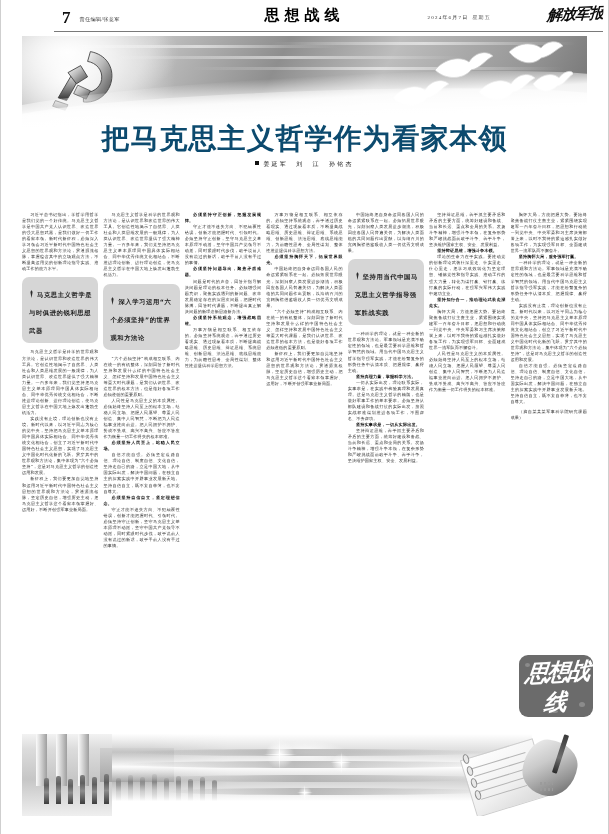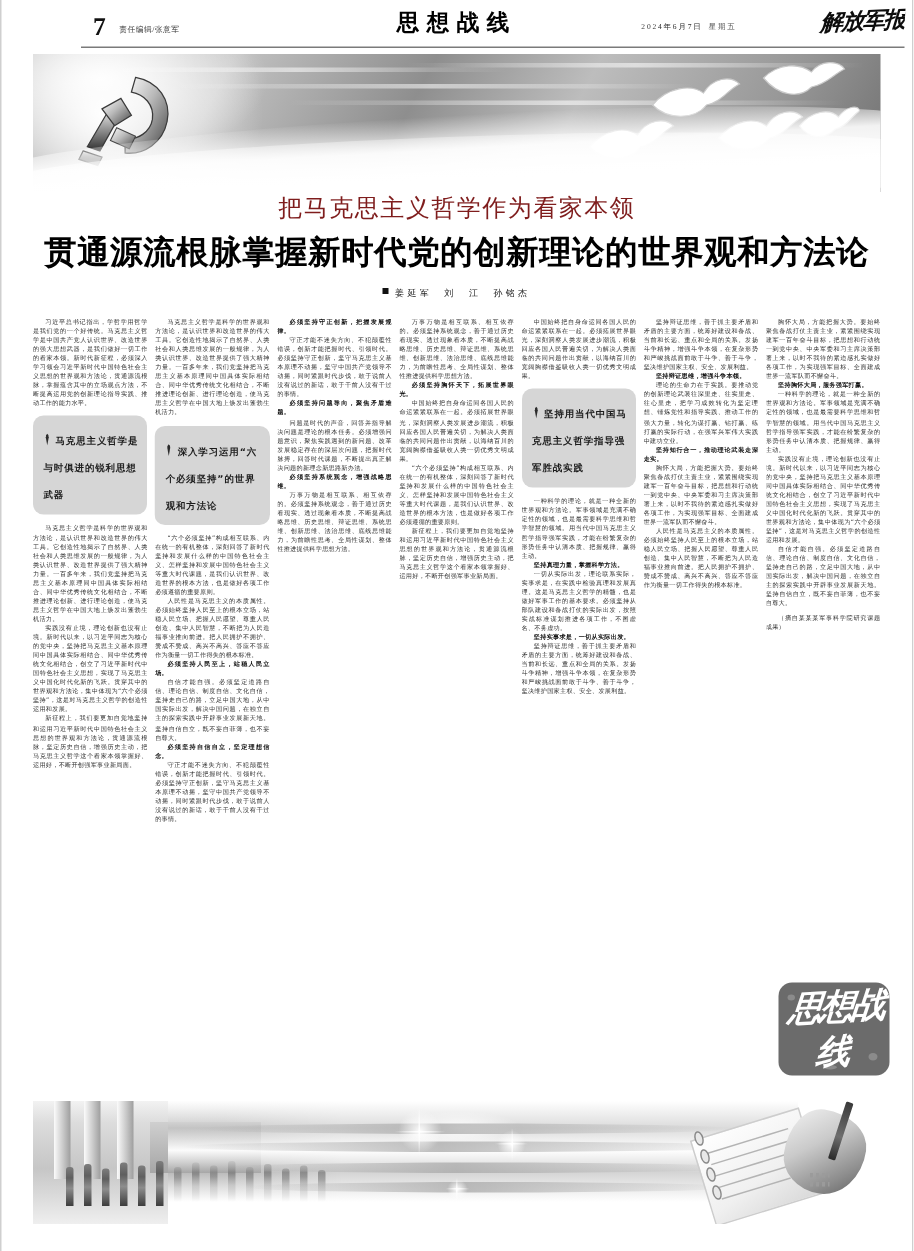--- a/index.html
+++ b/index.html
@@ -174,25 +174,25 @@
   
   .headline-wrap {
     position: absolute;
     left: 22px;
     top: 126px;
     width: 565px;
     text-align: center;
   }
   .headline-1 {
     font-family: "DejaVu Sans", sans-serif;
-    font-weight: normal;
-    font-size: 16px;
+    font-weight: bold;
+    font-size: 28px;
     line-height: 26px;
     letter-spacing: 1px;
-    color: #7f1d1d;
+    color: #0c4a6e;
   }
   .headline-2 {
     font-family: "DejaVu Sans", sans-serif;
     font-weight: bold;
     font-size: 21.5px;
     line-height: 29px;
     letter-spacing: 0.5px;
     color: #000;
     margin-top: 2px;
   }
@@ -490,21 +490,20 @@
         <path d="M150 44 C158 34 170 32 176 38 C182 30 190 30 190 34 C184 38 182 44 174 46 C166 54 156 52 150 44 Z"></path>
       </g>
     </svg>
 
     <div class="sweep"></div>
     <div class="sweep2"></div>
   </div>
 
   <div class="headline-wrap">
     <div class="headline-1">把马克思主义哲学作为看家本领</div>
-    <div class="headline-2">贯通源流根脉掌握新时代党的创新理论的世界观和方法论</div>
     <div class="byline">
       <span class="sq"></span><span>姜延军　刘　江　孙铭杰</span>
     </div>
   </div>
 
   <div class="body-area">
 
     <div class="col">
       <p class="ptext indent">习近平总书记指出，学哲学用哲学是我们党的一个好传统。马克思主义哲学是中国共产党人认识世界、改造世界的强大思想武器，是我们做好一切工作的看家本领。新时代新征程，必须深入学习领会习近平新时代中国特色社会主义思想的世界观和方法论，贯通源流根脉，掌握蕴含其中的立场观点方法，不断提高运用党的创新理论指导实践、推动工作的能力水平。</p>
 

